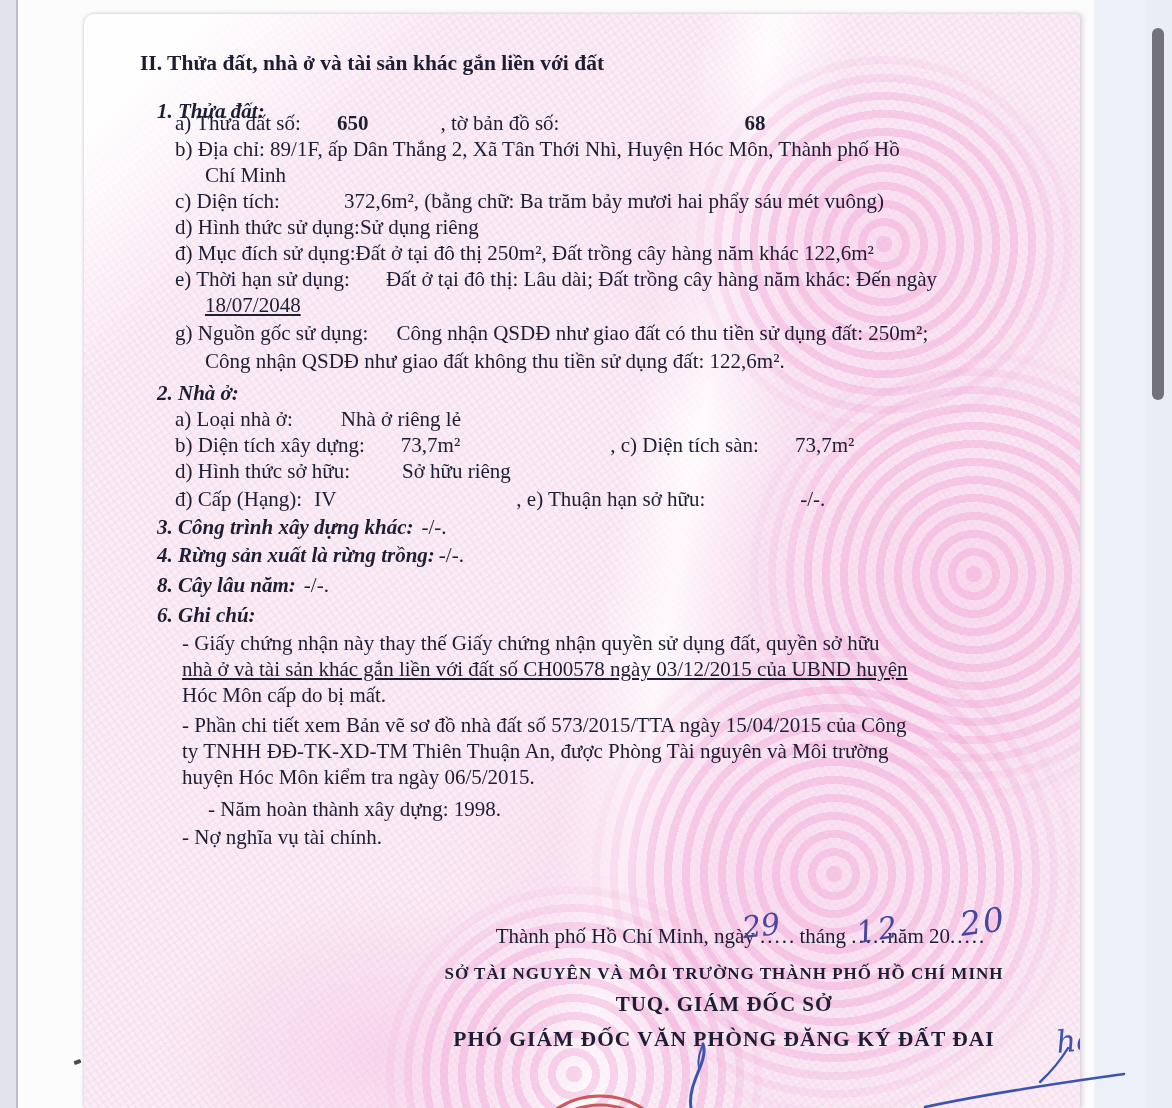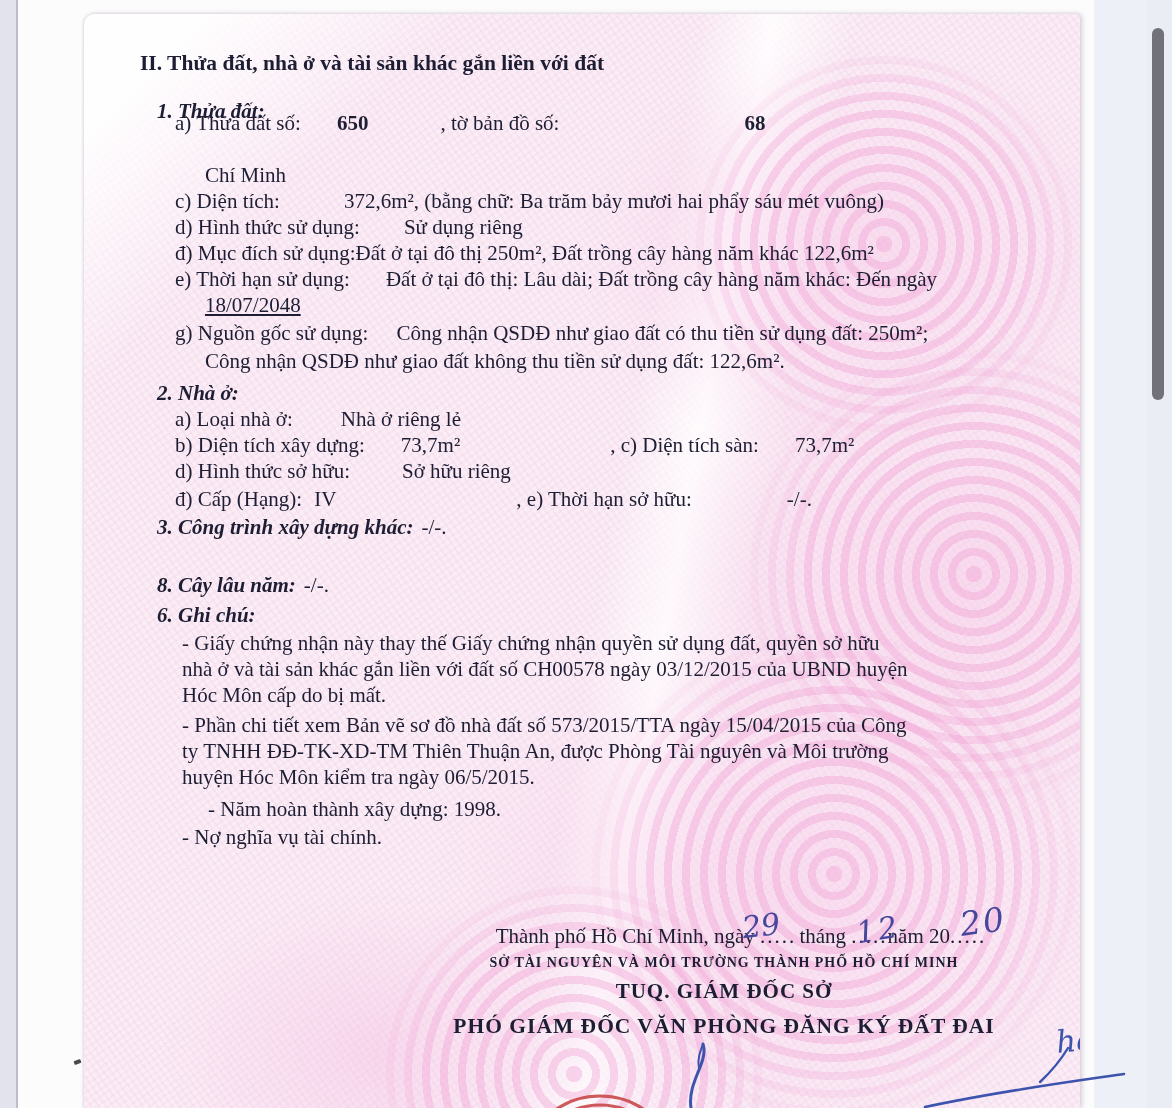--- a/index.html
+++ b/index.html
@@ -40,28 +40,28 @@
   .r3 { left:500px; top:610px; width:500px; height:500px; }
   .r4 { left:290px; top:860px; width:400px; height:400px; }
 
   
   .ln { position:absolute; white-space:nowrap; font-size:21px; color:#1d1d33; line-height:26px; z-index:3; }
   .b  { font-weight:bold; }
   .bi { font-weight:bold; font-style:italic; }
   .hd { font-size:21.5px; }
   .gap4  { margin-left:4px; }  .gap8  { margin-left:8px; }  .gap12 { margin-left:12px; }
   .gap28 { margin-left:28px; } .gap32 { } .gap36 { margin-left:36px; }
-  .gap44 { margin-left:44px; } .gap48 { margin-left:48px; } .gap52 { margin-left:52px; }
+  .gap44 { } .gap48 { margin-left:48px; } .gap52 { margin-left:52px; }
   .gap64 { margin-left:64px; } .gap72 { margin-left:72px; } .gap95 { margin-left:95px; }
   .gap180{ margin-left:180px; } .gap185{ margin-left:185px; } .gap150{ margin-left:150px; }
 
   
   .footer { position:absolute; left:280px; top:910px; width:720px; text-align:center; z-index:3; color:#1d1d33; }
   .ft-date { font-size:21px; margin-left:34px; }
-  .ft-org  { font-size:14px; font-weight:bold; letter-spacing:1px; margin-top:6px; }
+  .ft-org  { font-size:17px; font-weight:bold; letter-spacing:1px; margin-top:15px; }
   .ft-tuq  { font-size:21px;  font-weight:bold; letter-spacing:1px; margin-top:8px; }
   .ft-role { font-size:21.5px; font-weight:bold; letter-spacing:1px; margin-top:10px; }
   .dots { letter-spacing:2px; }
 
   
   .hand { position:absolute; font-style:italic; color:#47479b; z-index:4;
           font-family:"DejaVu Serif","Liberation Serif",serif; }
   .hw-day   { left:658px; top:894px; font-size:30px; transform:rotate(-7deg); }
   .hw-month { left:772px; top:898px; font-size:30px; transform:rotate(-9deg); letter-spacing:3px; }
   .hw-year  { left:876px; top:888px; font-size:33px; transform:rotate(-8deg); letter-spacing:2px; }
@@ -90,20 +90,21 @@
     <div class="rosette r4"></div>
 
     <div class="ln b hd" style="left:56px; top:36px;">II. Thửa đất, nhà ở và tài sản khác gắn liền với đất</div>
 
     <div class="ln bi" style="left:73px; top:84px;">1. Thửa đất:</div>
 
     <div class="ln" style="left:91px; top:96px;">
       <span>a) Thửa đất số:</span><span class="b gap36">650</span><span class="gap72">, tờ bản đồ số:</span><span class="b gap185">68</span>
     </div>
 
+    <div class="ln" style="left:91px; top:122px;">b) Địa chỉ:  89/1F, ấp Dân Thắng 2, Xã Tân Thới Nhì, Huyện Hóc Môn, Thành phố Hồ</div>
     <div class="ln" style="left:121px; top:148px;">Chí Minh</div>
 
     <div class="ln" style="left:91px; top:174px;">
       <span>c) Diện tích:</span><span class="gap64">372,6m², (bằng chữ: Ba trăm bảy mươi hai phẩy sáu mét vuông)</span>
     </div>
 
     <div class="ln" style="left:91px; top:200px;">
       <span>d) Hình thức sử dụng:</span><span class="gap44">Sử dụng riêng</span>
     </div>
 
@@ -129,33 +130,36 @@
 
     <div class="ln" style="left:91px; top:418px;">
       <span>b) Diện tích xây dựng:</span><span class="gap36">73,7m²</span><span class="gap150">, c) Diện tích sàn:</span><span class="gap36">73,7m²</span>
     </div>
 
     <div class="ln" style="left:91px; top:444px;">
       <span>d) Hình thức sở hữu:</span><span class="gap52">Sở hữu riêng</span>
     </div>
 
     <div class="ln" style="left:91px; top:472px;">
-      <span>đ) Cấp (Hạng):</span><span class="gap12">IV</span><span class="gap180">, e) Thời hạn sở hữu:</span><span class="gap95">-/-.</span>
+      <span>đ) Cấp (Hạng):</span><span class="gap12">IV</span><span class="gap180">, e) Thuận hạn sở hữu:</span><span class="gap95">-/-.</span>
     </div>
 
     <div class="ln" style="left:73px; top:500px;">
       <span class="bi">3. Công trình xây dựng khác:</span><span class="gap8">-/-.</span>
+    </div>
+    <div class="ln" style="left:73px; top:528px;">
+      <span class="bi">4. Rừng sản xuất là rừng trồng:</span><span class="gap4">-/-.</span>
     </div>
     <div class="ln" style="left:73px; top:558px;">
       <span class="bi">8. Cây lâu năm:</span><span class="gap8">-/-.</span>
     </div>
     <div class="ln bi" style="left:73px; top:588px;">6. Ghi chú:</div>
 
     <div class="ln" style="left:98px; top:616px;">- Giấy chứng nhận này thay thế Giấy chứng nhận quyền sử dụng đất, quyền sở hữu</div>
-    <div class="ln" style="left:98px; top:642px;">nhà ở và tài sản khác gắn liền với đất số CH00578 ngày 03/12/2015 của UBND huyện</div>
+    <div class="ln" style="left:98px; top:642px;text-decoration:underline;">nhà ở và tài sản khác gắn liền với đất số CH00578 ngày 03/12/2015 của UBND huyện</div>
     <div class="ln" style="left:98px; top:668px;">Hóc Môn cấp do bị mất.</div>
     <div class="ln" style="left:98px; top:698px;">- Phần chi tiết xem Bản vẽ sơ đồ nhà đất số 573/2015/TTA ngày 15/04/2015 của Công</div>
     <div class="ln" style="left:98px; top:724px;">ty TNHH ĐĐ-TK-XD-TM Thiên Thuận An, được Phòng Tài nguyên và Môi trường</div>
     <div class="ln" style="left:98px; top:750px;">huyện Hóc Môn kiểm tra ngày 06/5/2015.</div>
     <div class="ln" style="left:98px; top:782px;margin-left:26px;">- Năm hoàn thành xây dựng: 1998.</div>
     <div class="ln" style="left:98px; top:810px;">- Nợ nghĩa vụ tài chính.</div>
 
     <div class="footer">
       <div class="ft-date">
         <span>Thành phố Hồ Chí Minh, ngày</span>

